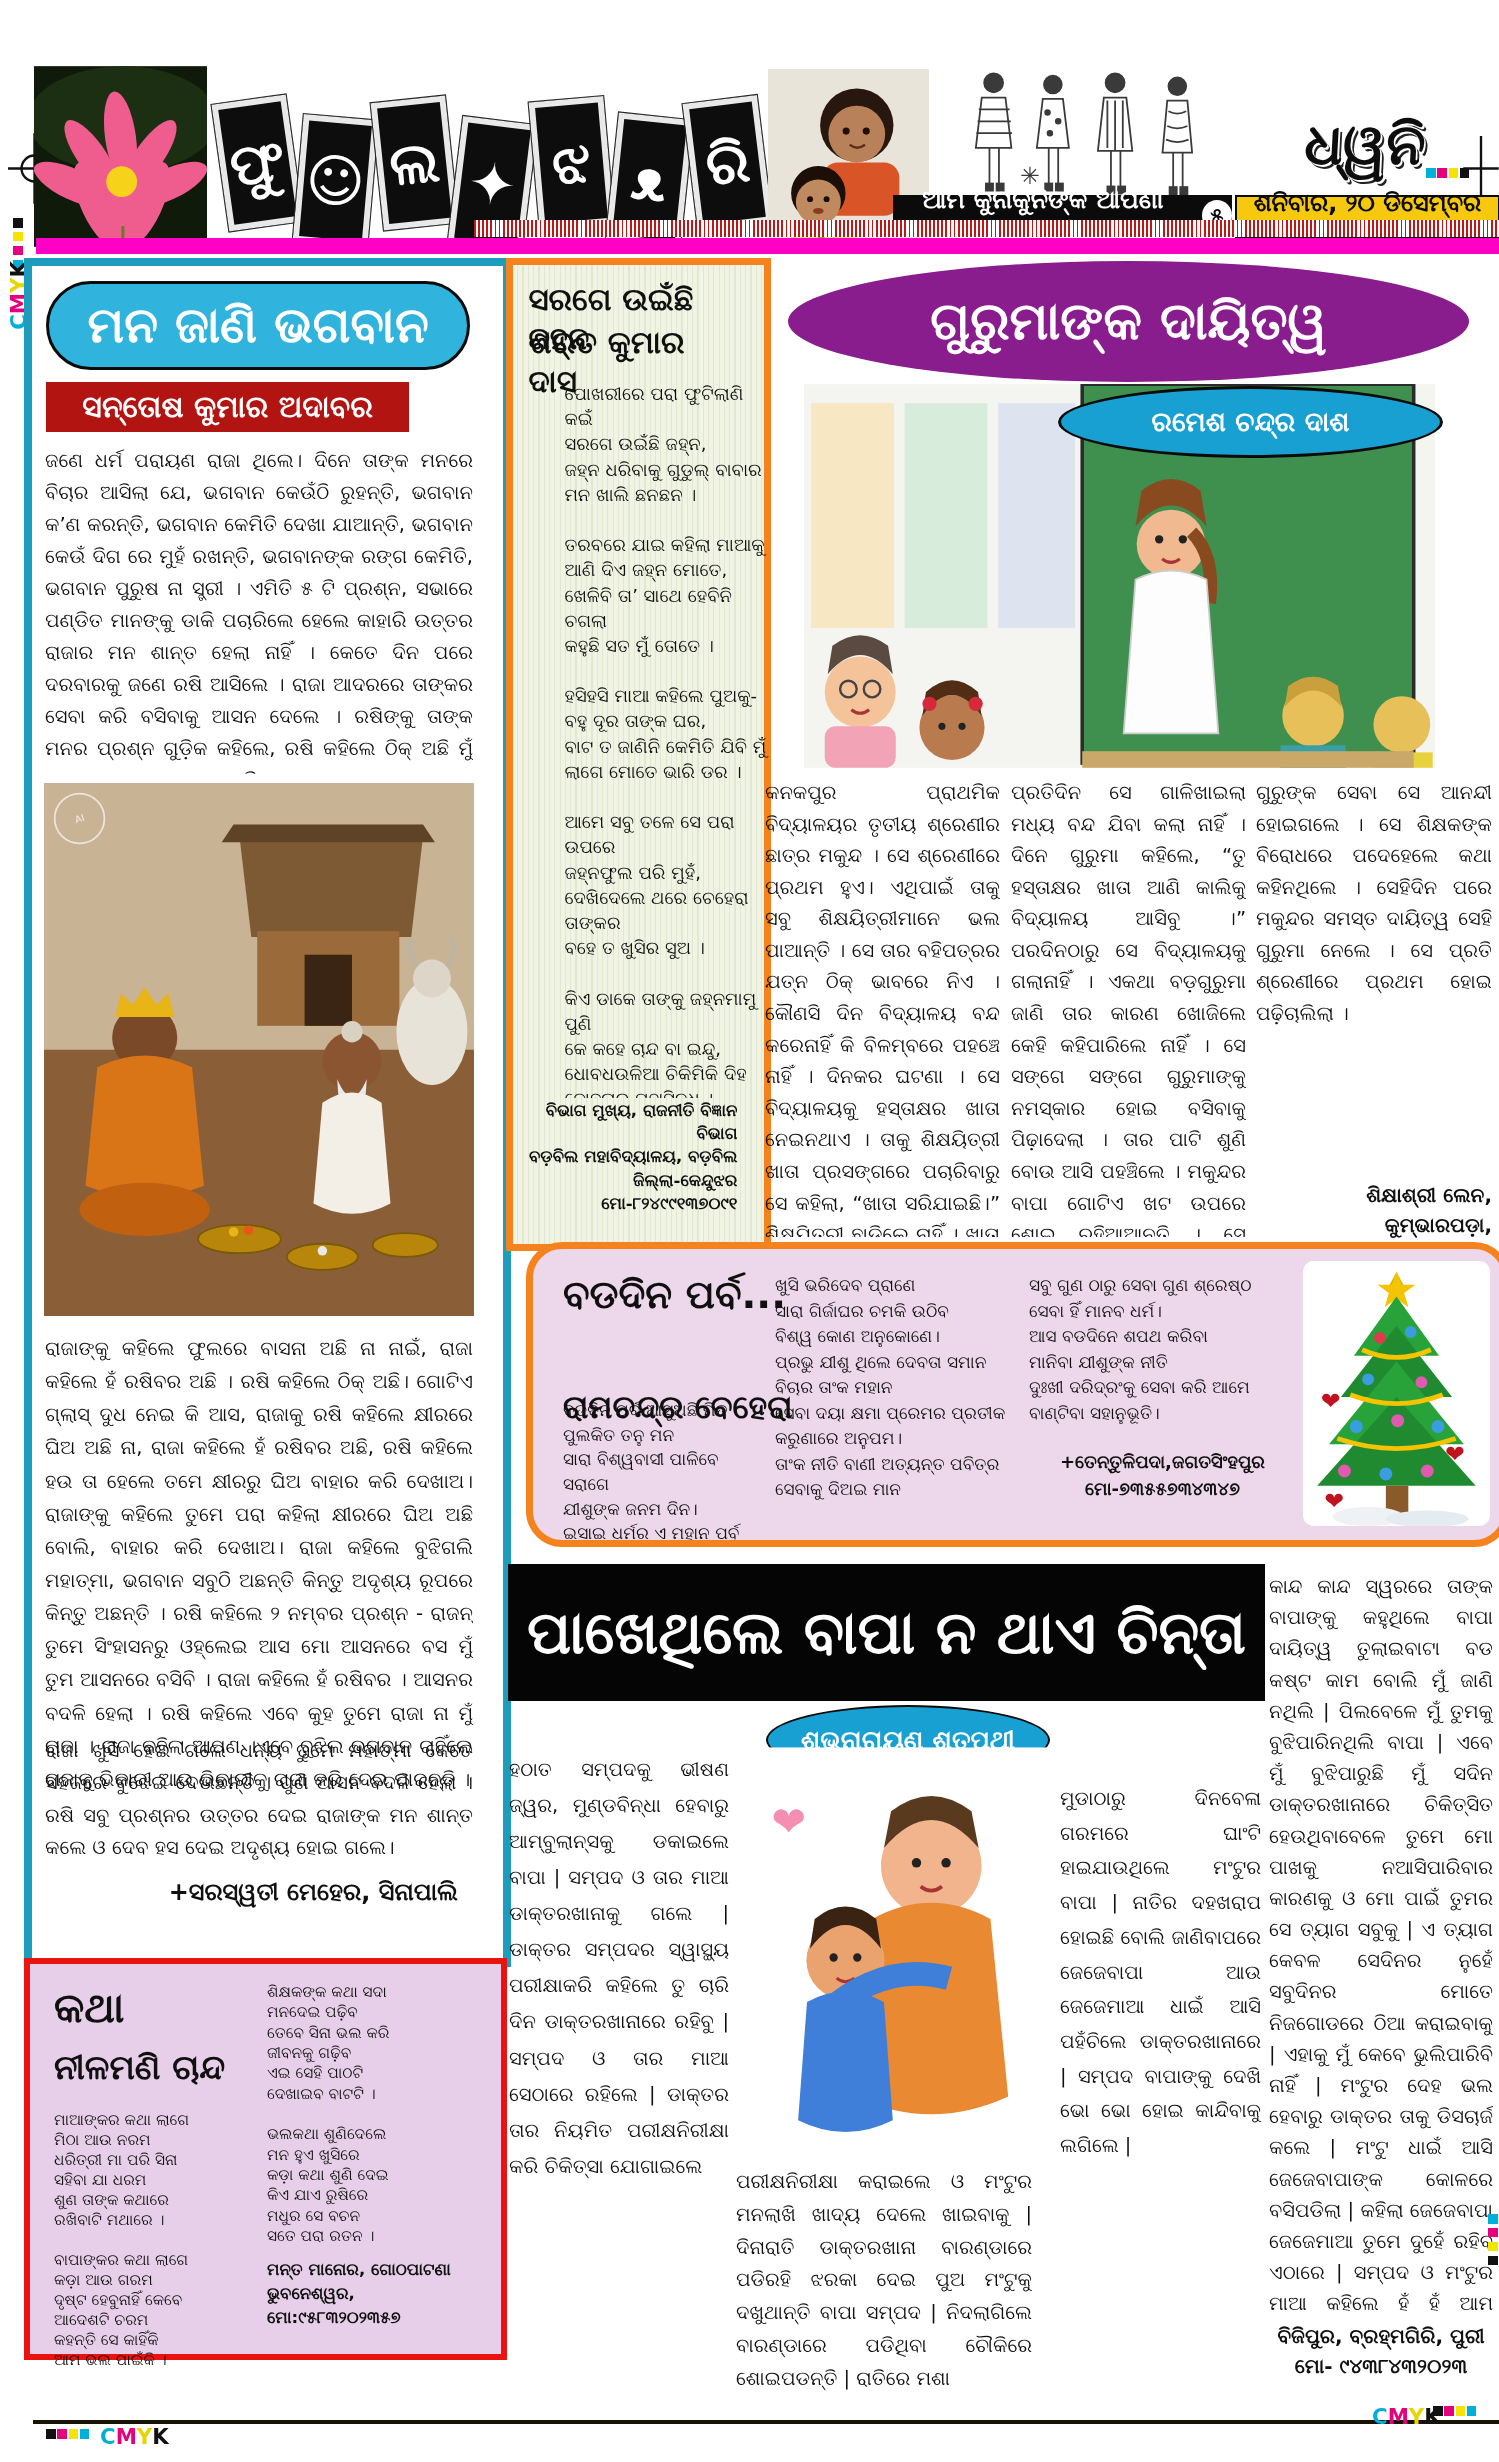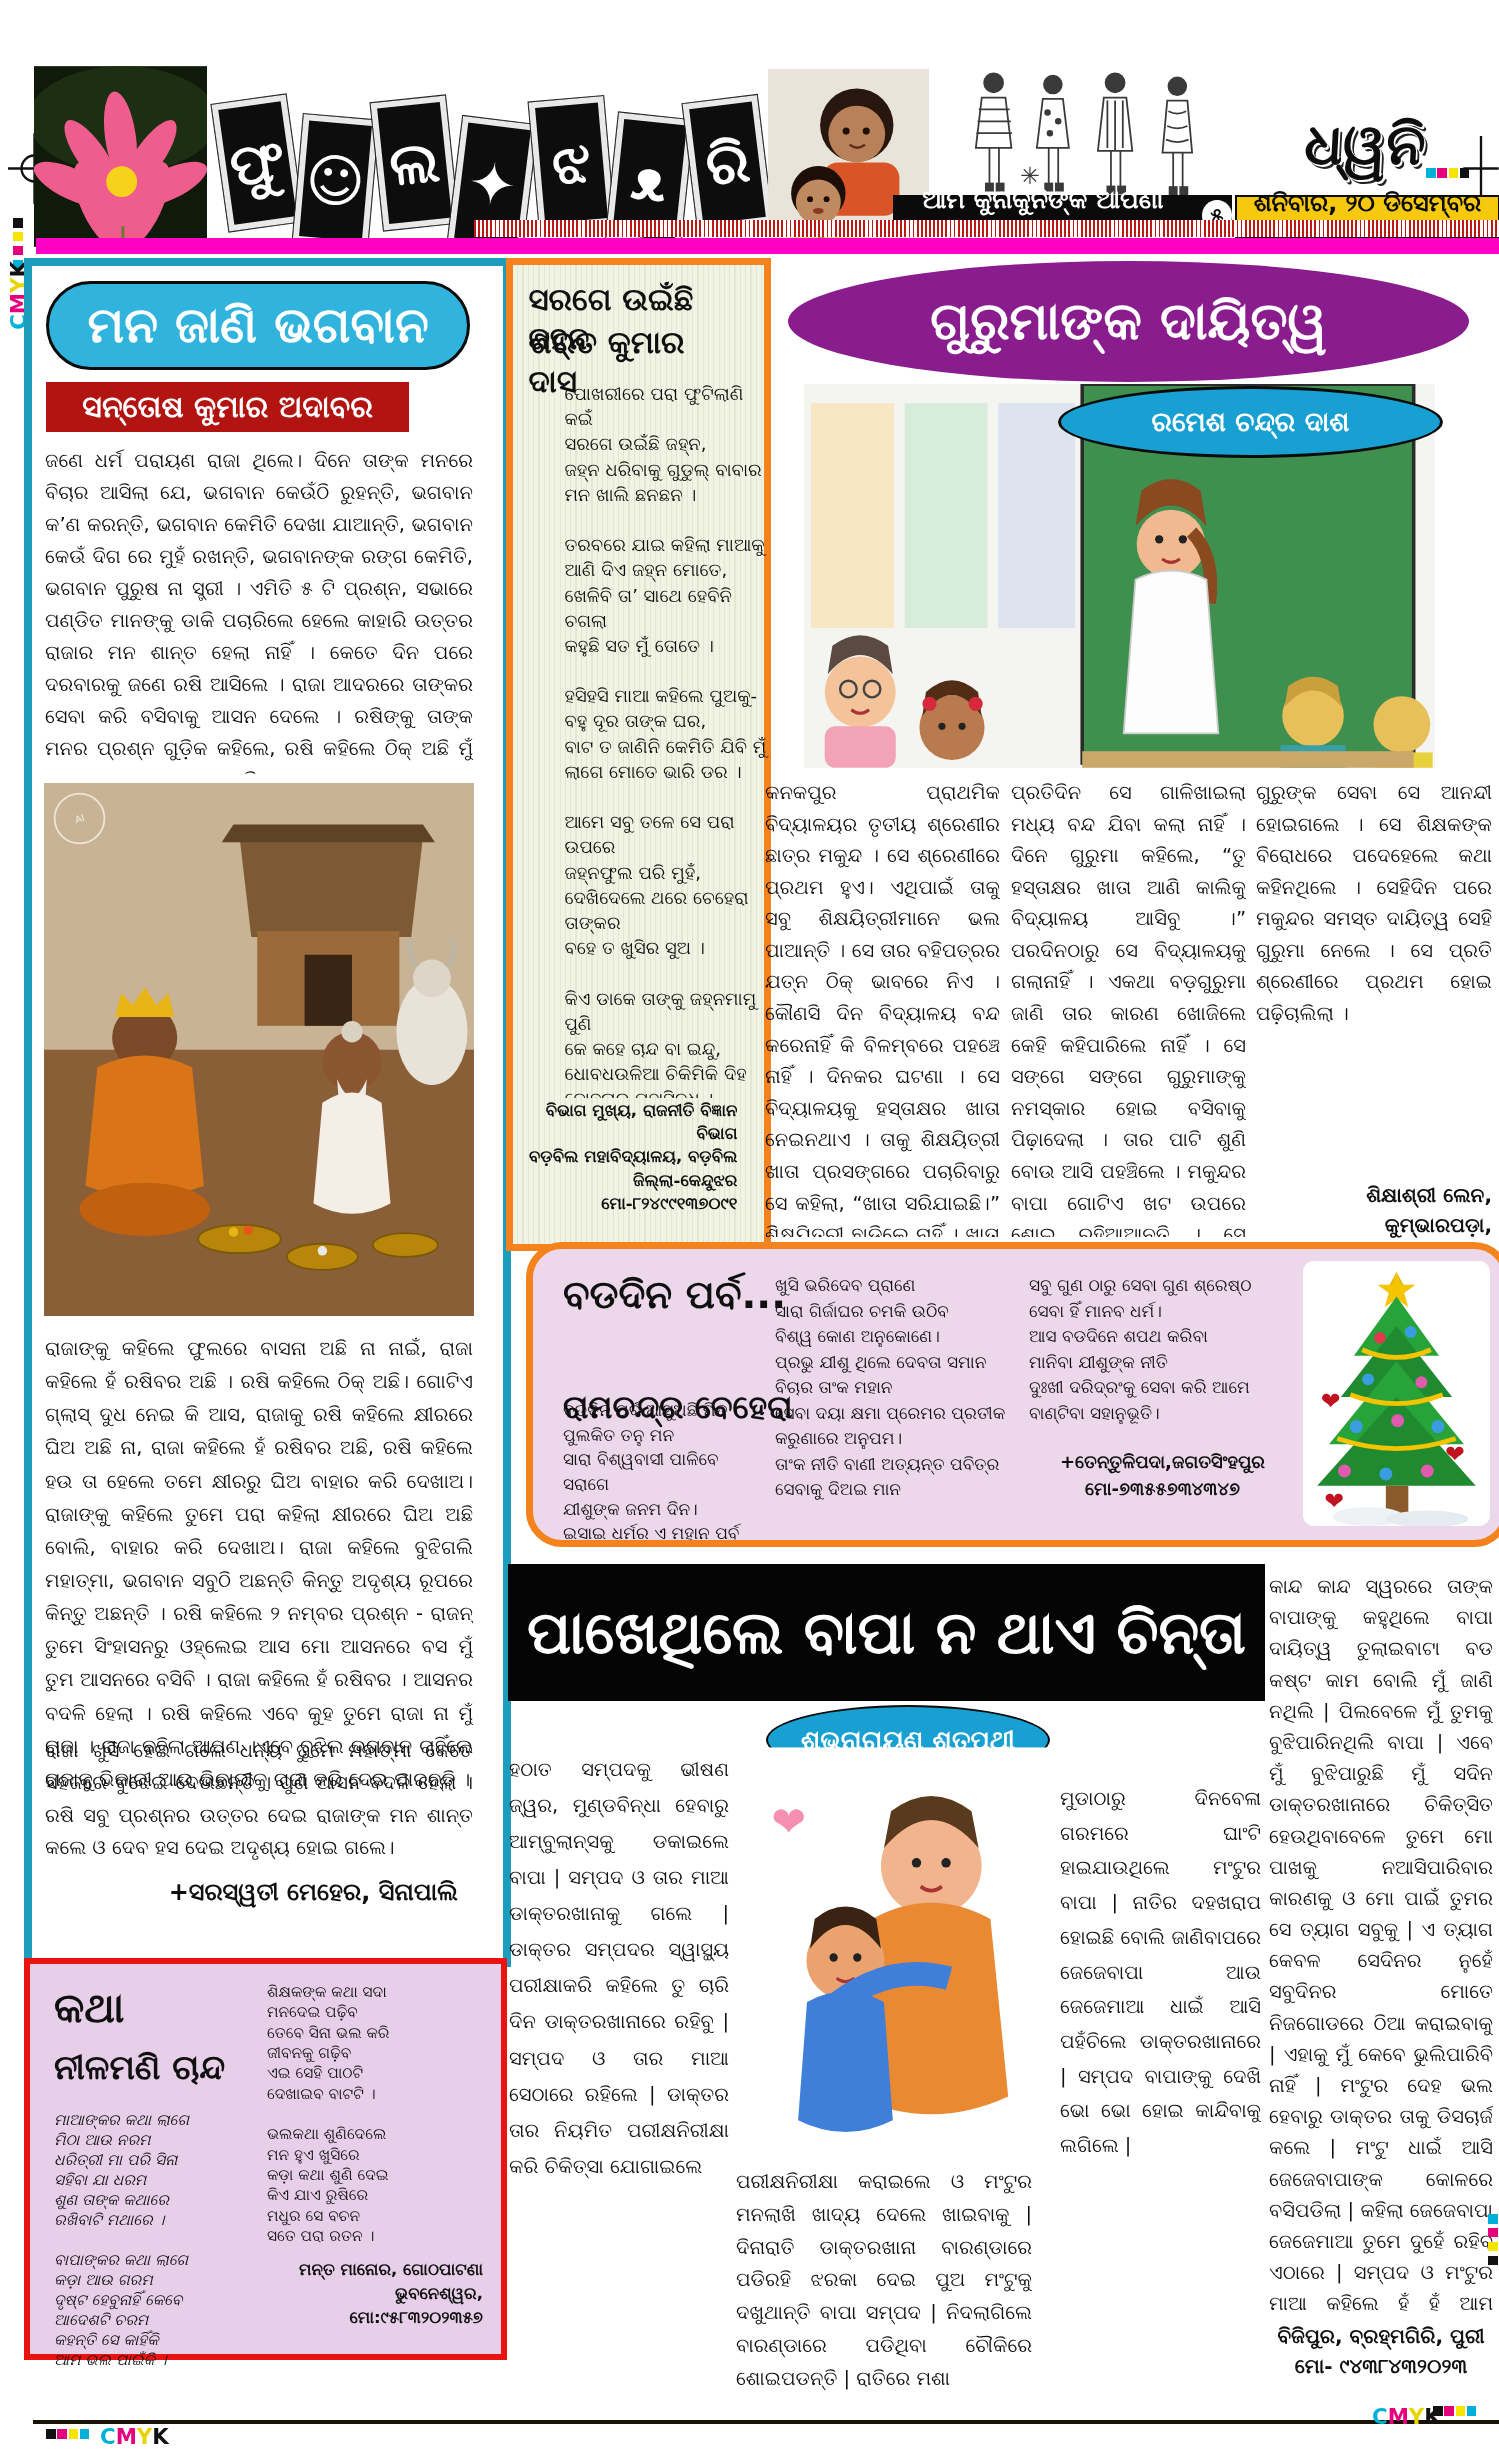--- a/index.html
+++ b/index.html
@@ -431,21 +431,21 @@
 
   <div class="abs jt" style="left:736px;top:2166px;width:296px;height:254px;line-height:1.68;">ପରୀକ୍ଷନିରୀକ୍ଷା କରାଇଲେ ଓ ମଂଟୁର ମନଲାଖି ଖାଦ୍ୟ ଦେଲେ ଖାଇବାକୁ | ଦିନାରାତି ଡାକ୍ତରଖାନା ବାରଣ୍ଡାରେ ପଡିରହି ଝରକା ଦେଇ ପୁଅ ମଂଟୁକୁ ଦଖୁଥାନ୍ତି ବାପା ସମ୍ପଦ | ନିଦଲାଗିଲେ ବାରଣ୍ଡାରେ ପଡିଥିବା ଚୌକିରେ ଶୋଇପଡନ୍ତି | ରାତିରେ ମଶା</div>
   <div class="abs jt" style="left:1060px;top:1782px;width:201px;height:637px;line-height:1.78;">ମୁଡାଠାରୁ ଦିନବେଳା ଗରମରେ ଘାଂଟି ହାଇଯାଉଥିଲେ ମଂଟୁର ବାପା | ନାତିର ଦହଖରାପ ହୋଇଛି ବୋଲି ଜାଣିବାପରେ ଜେଜେବାପା ଆଉ ଜେଜେମାଆ ଧାଇଁ ଆସି ପହଁଚିଲେ ଡାକ୍ତରଖାନାରେ | ସମ୍ପଦ ବାପାଙ୍କୁ ଦେଖି ଭୋ ଭୋ ହୋଇ କାନ୍ଦିବାକୁ ଲଗିଲେ |</div>
   <div class="abs jt" style="left:1269px;top:1571px;width:224px;height:744px;line-height:1.6;">କାନ୍ଦ କାନ୍ଦ ସ୍ୱରରେ ତାଙ୍କ ବାପାଙ୍କୁ କହୁଥିଲେ ବାପା ଦାୟିତ୍ୱ ତୁଲାଇବାଟା ବଡ କଷ୍ଟ କାମ ବୋଲି ମୁଁ ଜାଣି ନଥିଲି | ପିଲବେଳେ ମୁଁ ତୁମକୁ ବୁଝିପାରିନଥିଲି ବାପା | ଏବେ ମୁଁ ବୁଝିପାରୁଛି ମୁଁ ସଦିନ ଡାକ୍ତରଖାନାରେ ଚିକିତ୍ସିତ ହେଉଥିବାବେଳେ ତୁମେ ମୋ ପାଖକୁ ନଆସିପାରିବାର କାରଣକୁ ଓ ମୋ ପାଇଁ ତୁମର ସେ ତ୍ୟାଗ ସବୁକୁ | ଏ ତ୍ୟାଗ କେବଳ ସେଦିନର ନୁହେଁ ସବୁଦିନର ମୋତେ ନିଜଗୋଡରେ ଠିଆ କରାଇବାକୁ | ଏହାକୁ ମୁଁ କେବେ ଭୁଲିପାରିବି ନାହିଁ | ମଂଟୁର ଦେହ ଭଲ ହେବାରୁ ଡାକ୍ତର ତାକୁ ଡିସଚାର୍ଜ କଲେ | ମଂଟୁ ଧାଇଁ ଆସି ଜେଜେବାପାଙ୍କ କୋଳରେ ବସିପଡିଲା | କହିଲା ଜେଜେବାପା ଜେଜେମାଆ ତୁମେ ଦୁହେଁ ରହିବ ଏଠାରେ | ସମ୍ପଦ ଓ ମଂଟୁର ମାଆ କହିଲେ ହଁ ହଁ ଆମ ସାଙ୍ଗରେ ରହିଲେ ମୋ ପରି ହେଲେ ବୁଝିବୁ | ମଂଟୁ ଓ ବାପାଙ୍କ ହାତଧରି ସମ୍ପଦ ପରିବାର ସହ ଘରକୁ ଫେରିଲେ | ସମ୍ପଦ ସମସ୍ତଙ୍କୁ କହୁଥିଲେ ପାଖେଥିଲେ ବାପା ନ ଥାଏ ଚିନ୍ତା |</div>
   <div class="abs pre sig" style="left:1269px;top:2321px;width:224px;font-size:20px;line-height:1.5;text-align:center;">ବିଜିପୁର, ବ୍ରହ୍ମଗିରି, ପୁରୀ
 ମୋ- ୯୪୩୮୪୩୨୦୨୩</div>
 
   <div class="abs" style="left:24px;top:1958px;width:471px;height:390px;border:6px solid #ea130f;background:#e8cfe9;">
     <div class="abs b" style="left:24px;top:20px;font-size:41px;">କଥା</div>
     <div class="abs b" style="left:24px;top:83px;font-size:34px;">ନୀଳମଣି ଚାନ୍ଦ</div>
-    <div class="abs pre" style="left:24px;top:146px;width:195px;font-size:15.4px;line-height:1.3;font-style:italic;">ମାଆଙ୍କର କଥା ଲାଗେ
+    <div class="abs pre" style="left:24px;top:146px;width:195px;font-size:15.4px;line-height:1.3;">ମାଆଙ୍କର କଥା ଲାଗେ
 ମିଠା ଆଉ ନରମ
 ଧରିତ୍ରୀ ମା ପରି ସିନା
 ସହିବା ଯା ଧରମ
 ଶୁଣ ତାଙ୍କ କଥାରେ
 ରଖିବାଟି ମଥାରେ ।
 
 ବାପାଙ୍କର କଥା ଲାଗେ
 କଡ଼ା ଆଉ ଗରମ
 ଦୃଷ୍ଟ ହେବୁନାହିଁ କେବେ
 ଆଦେଶଟି ଚରମ
@@ -457,21 +457,21 @@
 ଜୀବନକୁ ଗଢ଼ିବ
 ଏଇ ସେହି ପାଠଟି
 ଦେଖାଇବ ବାଟଟି ।
 
 ଭଲକଥା ଶୁଣିଦେଲେ
 ମନ ହୁଏ ଖୁସିରେ
 କଡ଼ା କଥା ଶୁଣି ଦେଇ
 କିଏ ଯାଏ ରୁଷିରେ
 ମଧୁର ସେ ବଚନ
 ସତେ ପରା ରତନ ।</div>
-    <div class="abs pre sig" style="left:237px;top:294px;width:216px;font-size:16.6px;line-height:1.45;text-align:right;">ମନ୍ତ ମାନୋର, ଗୋଠପାଟଣା
+    <div class="abs pre sig" style="left:237px;top:294px;width:216px;font-size:16.6px;line-height:1.45;text-align:left;">ମନ୍ତ ମାନୋର, ଗୋଠପାଟଣା
 ଭୁବନେଶ୍ୱର,
 ମୋ:୯୫୮୩୨୦୨୩୫୭</div>
   </div>
 
   <div class="abs" style="left:33px;top:2420px;width:1467px;height:3.6px;background:#171106;"></div>
   <div class="abs" style="left:46px;top:2429px;">
     <span class="sq" style="background:#111"></span><span class="sq" style="background:#e6007e"></span><span class="sq" style="background:#f5e400"></span><span class="sq" style="background:#00b0d8"></span>
   </div>
   <div class="abs b" style="left:100px;top:2424px;font-size:21.3px;">
     <span class="c">C</span><span class="m">M</span><span class="y">Y</span><span class="k">K</span>

